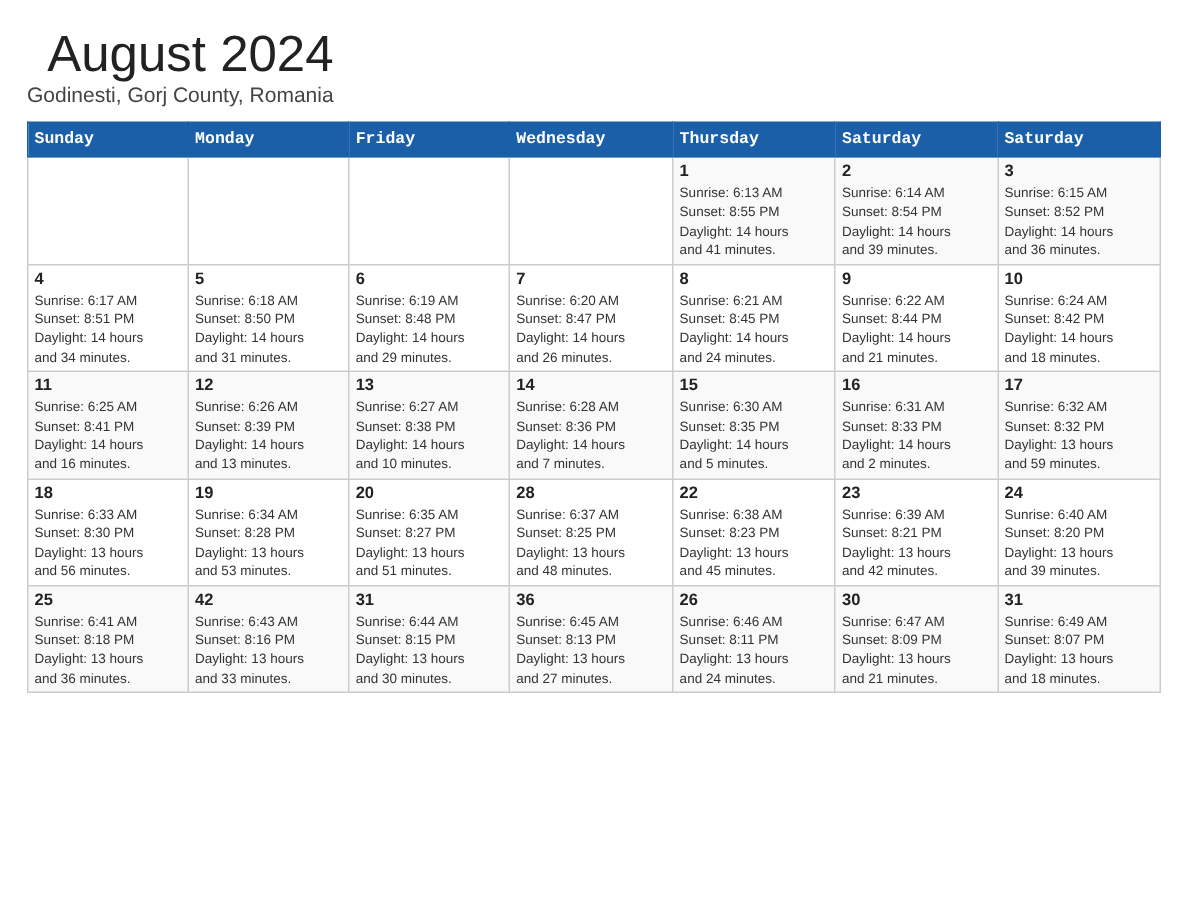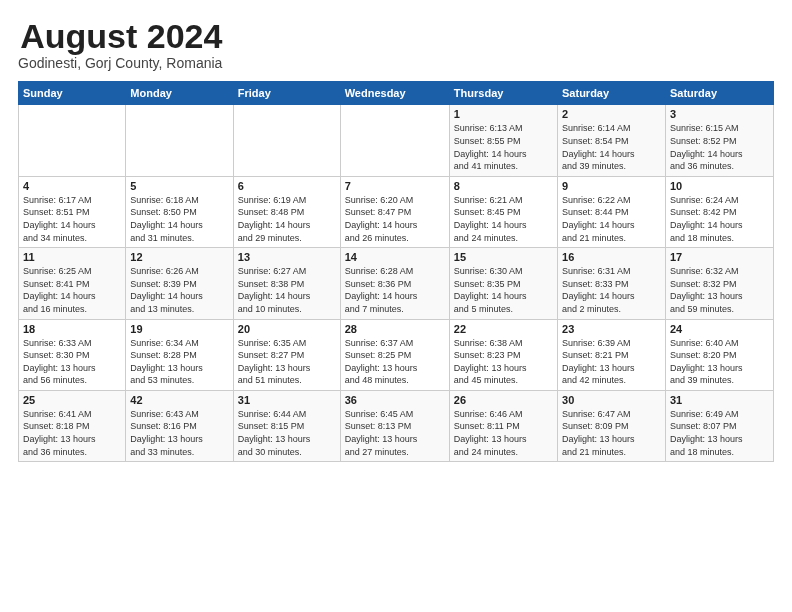--- a/index.html
+++ b/index.html
@@ -37,41 +37,42 @@
     }
     .logo-icon {
       width: 32px;
       height: 32px;
     }
     .title-block {
       text-align: right;
     }
     .main-title {
       font-size: 34px;
-      font-weight: bold;
+      font-weight: normal;
       color: #222;
       line-height: 1.1;
     }
     .subtitle {
       font-size: 14px;
       color: #444;
     }
     .calendar {
       width: 100%;
       border-collapse: collapse;
       font-size: 9.5px;
     }
     .calendar thead tr th {
       background: #1a5fa8;
       color: #fff;
       padding: 5px 4px;
       text-align: left;
       font-size: 11px;
       font-weight: bold;
       border: 1px solid #1a5fa8;
+      font-family: Liberation Mono, monospace;
     }
     .calendar tbody tr td {
       border: 1px solid #ccc;
       vertical-align: top;
       padding: 3px 4px;
       width: 113px;
       min-height: 70px;
       background: #fff;
     }
     .calendar tbody tr:nth-child(odd) td {

